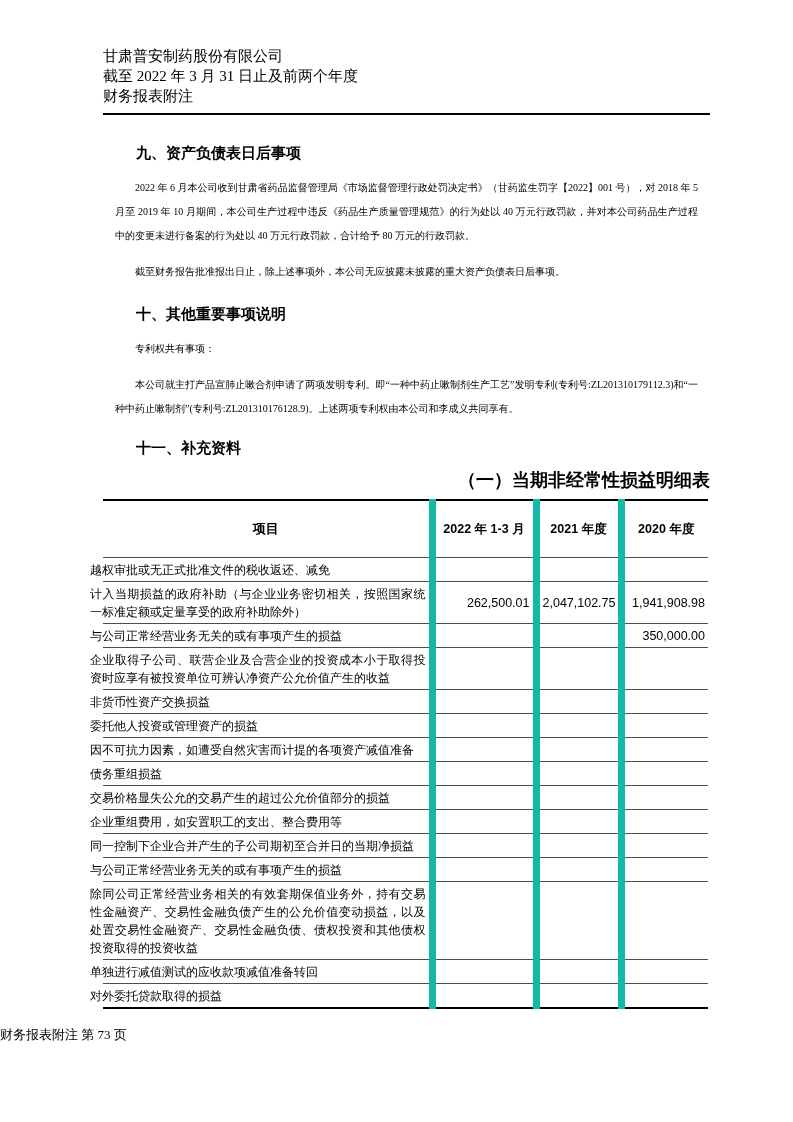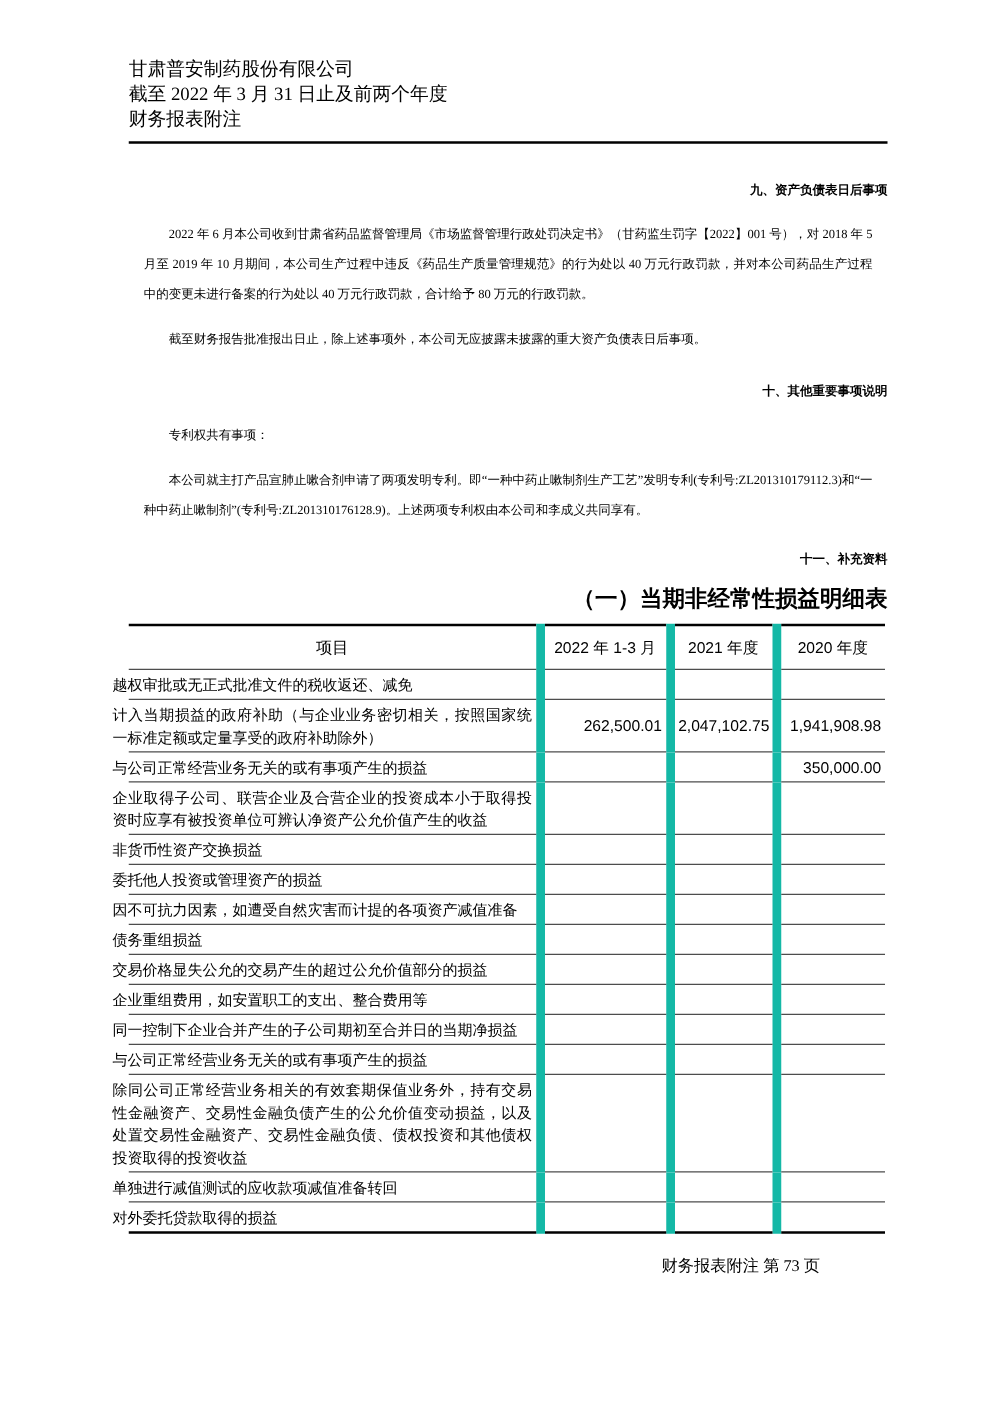--- a/index.html
+++ b/index.html
@@ -18,25 +18,24 @@
   }
 
   
   .doc-header { font-size: 15px; line-height: 20px; }
   .header-rule { border: none; border-top: 2px solid #000; margin: 7px 0 0 0; height: 0; }
 
   
   .sec-title {
     font-family: "DejaVu Sans", sans-serif;
     font-weight: bold;
-    font-size: 10px;
+    font-size: 15px;
     line-height: 22px;
     margin: 0;
     text-indent: 2.2em;
-    text-align: right;
   }
   .t9  { margin: 27px 0 7px 0; }
   .t10 { margin: 19px 0 6px 0; }
   .t11 { margin: 16px 0 0 0; }
   .sub-title {
     font-family: "DejaVu Sans", sans-serif;
     font-weight: bold;
     font-size: 18px;
     line-height: 21px;
     margin: 10px 0 0 0;
@@ -66,40 +65,40 @@
   .loss-table col.w1 { width: 104px; }
   .loss-table col.w2 { width: 85px; }
   .loss-table col.w3 { width: 87px; }
   .loss-table th, .loss-table td {
     border-top: 1px solid #4d4d4d;
     vertical-align: middle;
   }
   .loss-table th + th, .loss-table td + td { border-left: 7px solid #14b8a6; }
   .loss-table thead th {
     border-top: none;
-    font-weight: normal;
-    padding: 8px 2px;
+    font-weight: bold;
+    padding: 19px 2px;
     text-align: center;
   }
   .c-item-h { font-size: 13px; }
   .c-num-h  { font-family: "Liberation Sans", "DejaVu Sans", sans-serif; font-size: 12.5px; }
   .loss-table td { padding: 2.5px 3px; line-height: 18px; }
   td.c-item { font-size: 12px; text-align: justify; padding-left: 0; }
   td.c-item .item-text { margin-left: -13px; }
   td.c-num {
     font-family: "Liberation Sans", "DejaVu Sans", sans-serif;
     font-size: 12.5px;
     text-align: right;
   }
 
   
   .page-footer {
     width: 656px;
     margin: 17px 0 0 -103px;
-    text-align: right;
+    text-align: left;
     font-size: 13px;
     line-height: 18px;
   }
 </style>
 </head>
 <body>
 
 <div class="page">
 
   <div class="doc-header">

